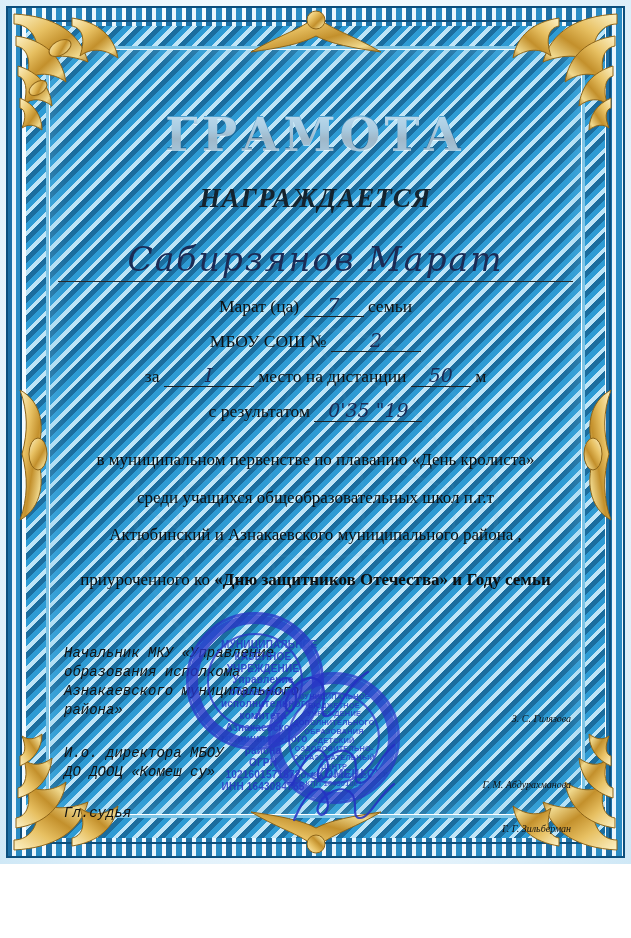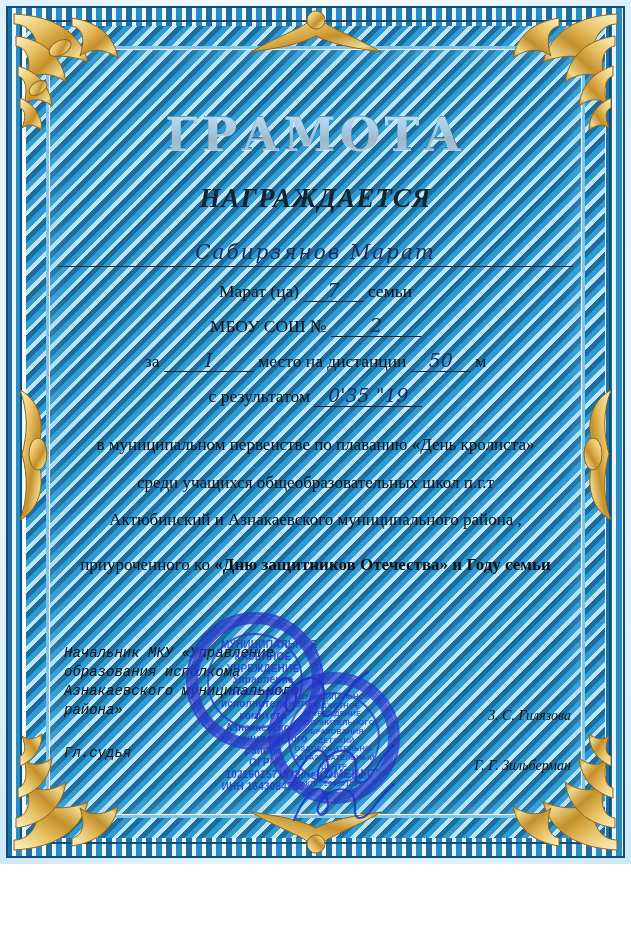--- a/index.html
+++ b/index.html
@@ -145,21 +145,21 @@
 
   .name-line {
     margin-top: 26px;
     text-align: center;
     border-bottom: 1px solid #2a2a2a;
     padding-bottom: 2px;
   }
   .hand {
     font-family: "DejaVu Serif", serif;
     font-style: italic;
-    font-size: 20px;
+    font-size: 33px;
     color: #1b2b55;
     letter-spacing: 2px;
     margin-top: 22px;
   }
 
   .row {
     text-align: center;
     font-size: 17.5px;
     color: #111;
     margin-top: 14px;
@@ -208,21 +208,21 @@
     font-family: Liberation Mono, monospace;
     font-style: italic;
     color: #111;
     line-height: 1.35;
     margin-top: 12px;
   }
   .sig-right {
     position: absolute;
     right: 2px;
     bottom: 0;
-    font-size: 14px;
+    font-size: 10px;
     font-family: "Liberation Serif", serif;
     font-style: italic;
     color: #111;
     white-space: nowrap;
   }
   .sig-block.b1 { min-height: 86px; }
   .sig-block.b1 .sig-right { bottom: 6px; }
   .sig-block.b2 { min-height: 46px; }
   .sig-block.b3 { min-height: 30px; }
 
@@ -479,20 +479,25 @@
     <div class="signatures">
 
       <div class="sig-block b1">
         <div class="sig-left" style="white-space:pre-line">Начальник МКУ «Управление
 образования исполкома
 Азнакаевского муниципального
 района»</div>
         <div class="sig-right">З. С. Гилязова</div>
       </div>
 
+      <div class="sig-block b2">
+        <div class="sig-left" style="white-space:pre-line">И.о. директора МБОУ
+ДО ДООЦ «Комеш су»</div>
+        <div class="sig-right">Г. М. Абдурахманова</div>
+      </div>
 
       <div class="sig-block b3">
         <div class="sig-left" style="white-space:pre-line">Гл.судья</div>
         <div class="sig-right">Г. Г. Зильберман</div>
       </div>
     </div>
 
     <div class="footer">
       <div>2024г.</div>
       <div>п.г.т.Актюбинский</div>

